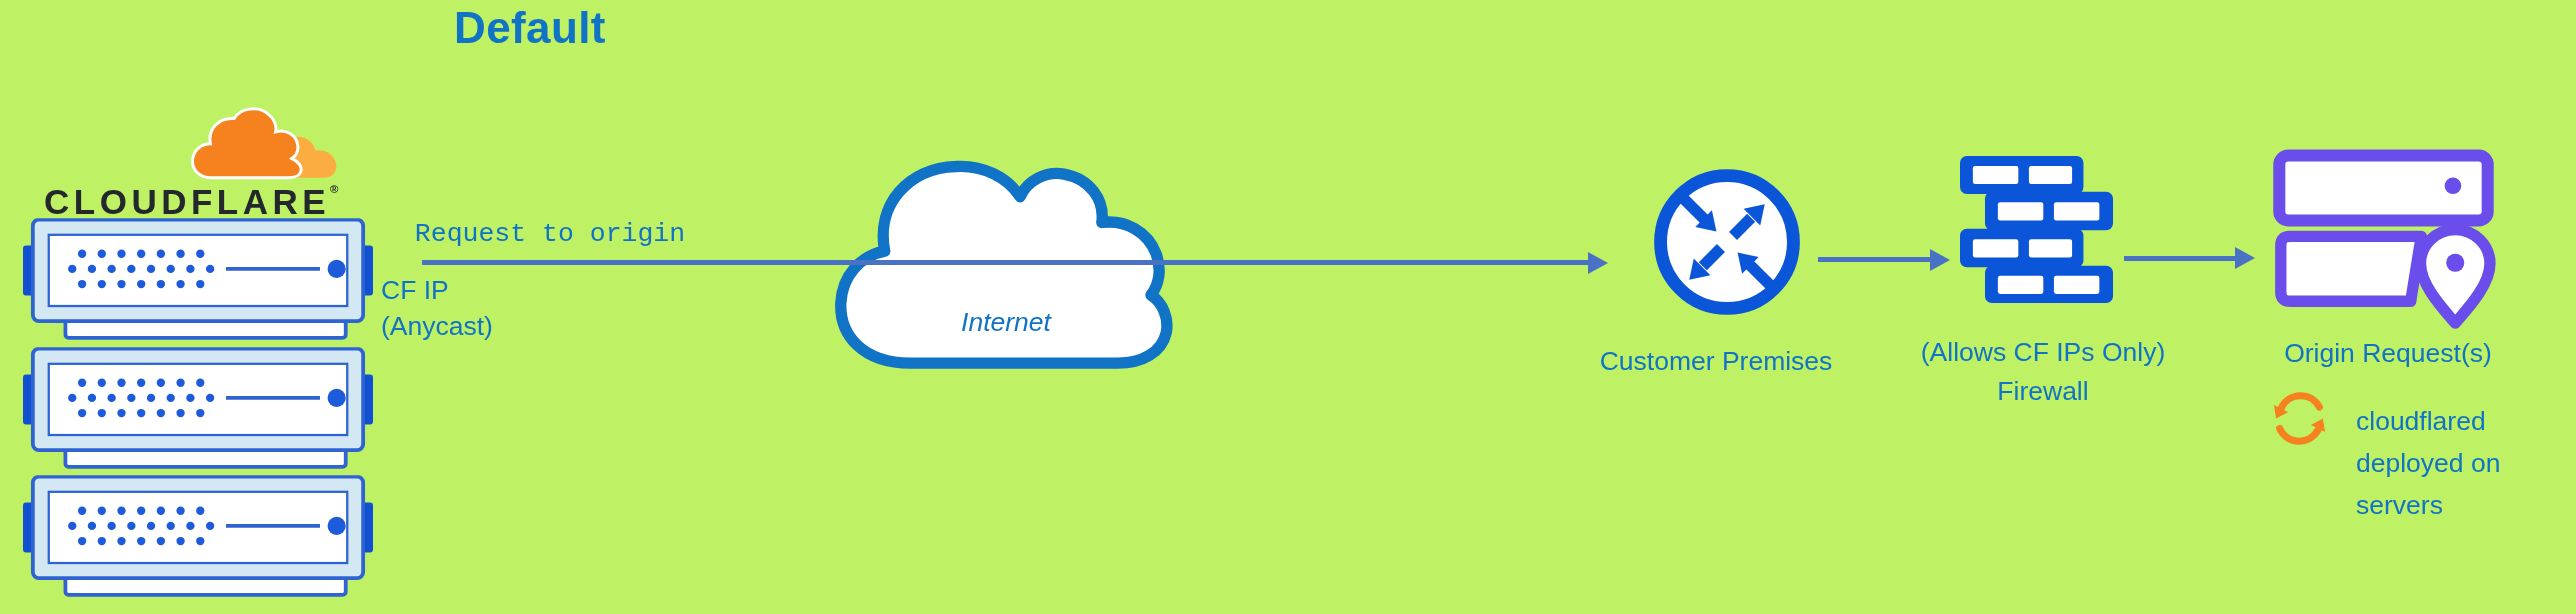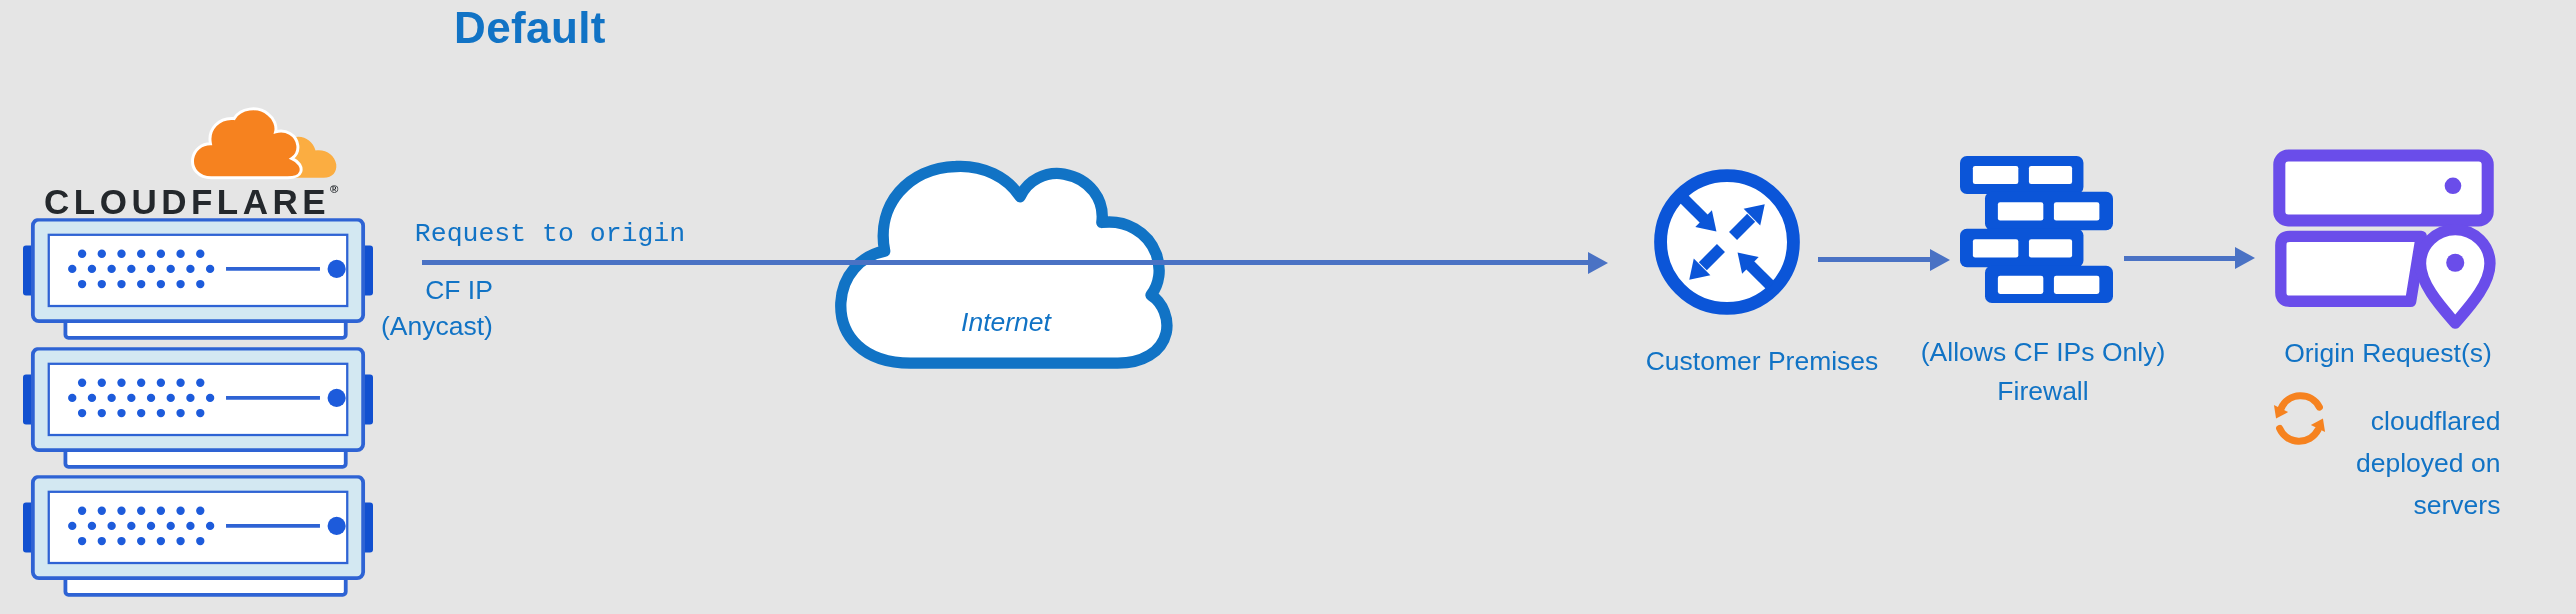--- a/index.html
+++ b/index.html
@@ -1,19 +1,19 @@
 <!DOCTYPE html>
 <html style="--icon-blue: #0b55d8; --server-border-blue: #2e63d4; --server-tab-blue: #1150d0; --server-dot-blue: #1d5bdb; --server-frame-fill: #d3e8f2; --cloud-stroke-blue: #1173c5; --text-blue: #1173c5; --line-slate-blue: #4a72c4; --brand-orange: #f6821f; --brand-orange-light: #fbad41; --origin-purple: #6a4dea; --wordmark-dark: #24282c;font-size:12px"><head>
 <meta charset="utf-8">
 <style>
   html,body{margin:0;padding:0;background:#ffffff;}
   .canvas{
     position:relative;
     width:2576px;height:614px;
-    background:#e5e5e5;
+    background:#bef264;
     font-family:"Liberation Sans", sans-serif;
     overflow:hidden;
   }
   .abs{position:absolute;}
 
   
   .title{
     left:454px;top:3px;
     font-size:44px;font-weight:700;
     color:var(--text-blue);
@@ -25,27 +25,26 @@
     letter-spacing:4.5px;
     color:var(--wordmark-dark);
     white-space:nowrap;
   }
   .wordmark sup{font-size:11.4px;font-weight:700;vertical-align:21px;letter-spacing:0;}
   .lbl{
     color:var(--text-blue);
     font-size:26.5px;
     line-height:38px;
     white-space:nowrap;
-    text-align:right;
   }
   .lbl.center{text-align:center;transform:translateX(-50%);}
   .req-label{left:550px;top:215px;font-family:Liberation Mono, monospace;}
   .cfip-label{left:381px;top:272px;line-height:36px;}
   .internet-label{left:1006px;top:303px;font-style:italic;}
-  .cpe-label{left:1716px;top:342px;margin-left:46px;}
+  .cpe-label{left:1716px;top:342px;}
   .fw-label{left:2043px;top:333px;line-height:39px;}
   .origin-label{left:2388px;top:334px;}
   .cloudflared-label{left:2356px;top:400px;line-height:42px;}
 
   
   .hline{height:5.3px;background:var(--line-slate-blue);z-index:5;}
   .line-main{left:422px;top:260px;width:1168px;}
   .line-cpe-fw{left:1818px;top:257px;width:114px;}
   .line-fw-origin{left:2124px;top:256px;width:112px;}
   .arrowhead{

